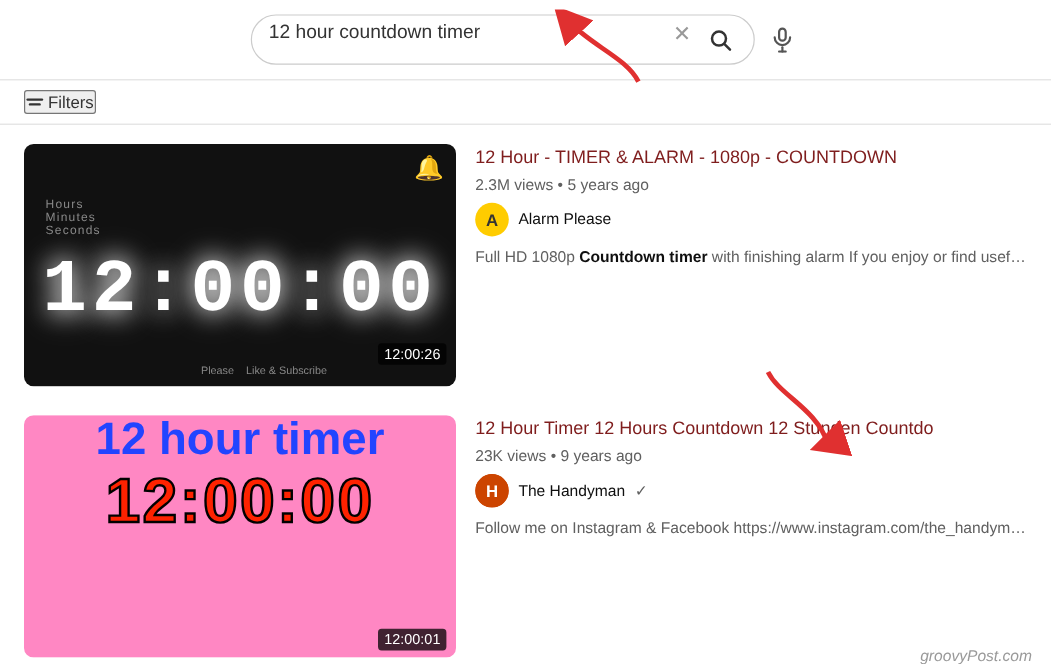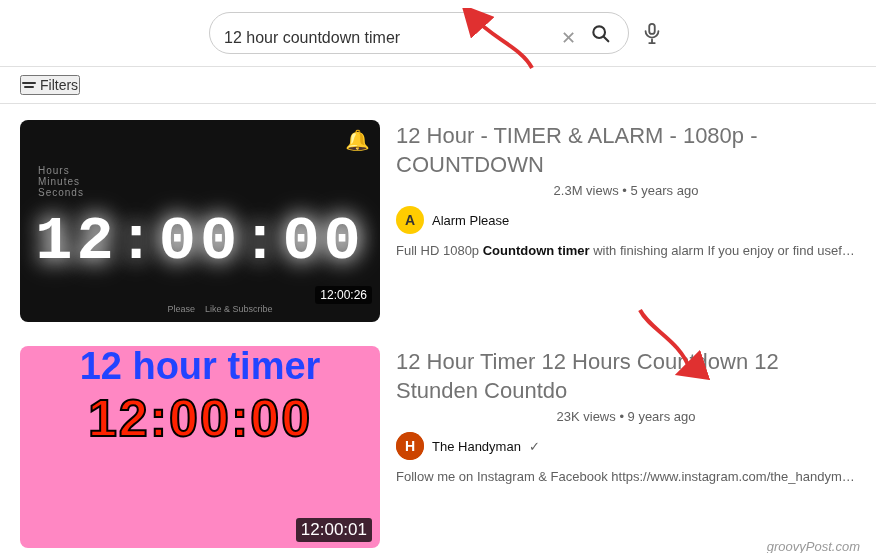--- a/index.html
+++ b/index.html
@@ -16,21 +16,21 @@
     .search-bar-row {
       display: flex;
       align-items: center;
       padding: 12px 20px 12px 20px;
       border-bottom: 1px solid #e0e0e0;
       gap: 8px;
       justify-content: center;
     }
     .search-input-wrapper {
       display: flex;
-      align-items: flex-end;
+      align-items: flex-start;
       border: 1px solid #ccc;
       border-radius: 24px;
       padding: 6px 14px;
       width: 420px;
       background: #fff;
       gap: 6px;
     }
     .search-input-wrapper input {
       border: none;
       outline: none;
@@ -185,43 +185,42 @@
       -webkit-text-stroke: 2px #000;
       text-stroke: 2px #000;
       letter-spacing: 2px;
     }
     .thumb2-duration {
       position: absolute;
       bottom: 6px;
       right: 8px;
       background: rgba(0,0,0,0.75);
       color: #fff;
-      font-size: 17px;
+      font-size: 12px;
       padding: 2px 5px;
       border-radius: 3px;
     }
 
     
     .video-info {
       flex: 1;
       display: flex;
       flex-direction: column;
       gap: 4px;
       padding-top: 2px;
     }
     .video-title {
-      font-size: 22px;
+      font-size: 15px;
       font-weight: 500;
-      color: #737373;
+      color: #7f1d1d;
       line-height: 1.3;
     }
     .video-meta {
       font-size: 13px;
       color: #606060;
-      text-align: center;
     }
     .video-channel {
       display: flex;
       align-items: center;
       gap: 8px;
       margin-top: 4px;
     }
     .channel-avatar {
       width: 28px;
       height: 28px;

